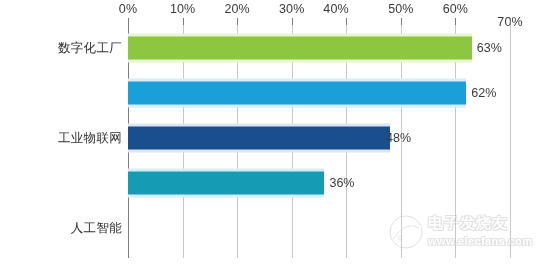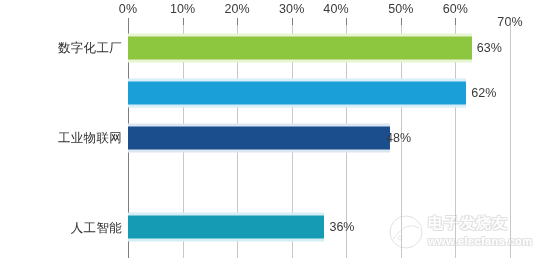--- a/index.html
+++ b/index.html
@@ -202,21 +202,21 @@
         </div>
       </div>
       <div class="bar-row" style="top: 115px;">
         <div class="bar-label">工业物联网</div>
         <div class="bar-track" style="width: 382px;">
           <div class="bar-fill" style="width: 261.943px; background: rgb(27, 78, 140); box-shadow: rgb(219, 230, 242) 0px -3px 0px, rgb(219, 230, 242) 0px 3px 0px;"></div>
           <div class="bar-value" style="left: 245px; margin-left: 8px;">48%</div>
         </div>
       </div>
       <div class="bar-row" style="top: 160px;">
-        <div class="bar-track" style="width: 382px; margin-top: 44px;">
+        <div class="bar-track" style="width: 382px;">
           <div class="bar-fill" style="width: 196.457px; background: rgb(22, 155, 181); box-shadow: rgb(213, 238, 243) 0px -3px 0px, rgb(213, 238, 243) 0px 3px 0px;"></div>
           <div class="bar-value" style="left: 196.457px;">36%</div>
         </div>
       </div>
       <div class="bar-row" style="top: 205px;">
         <div class="bar-label">人工智能</div>
       </div>
     </div>
 
   <div id="watermark">

